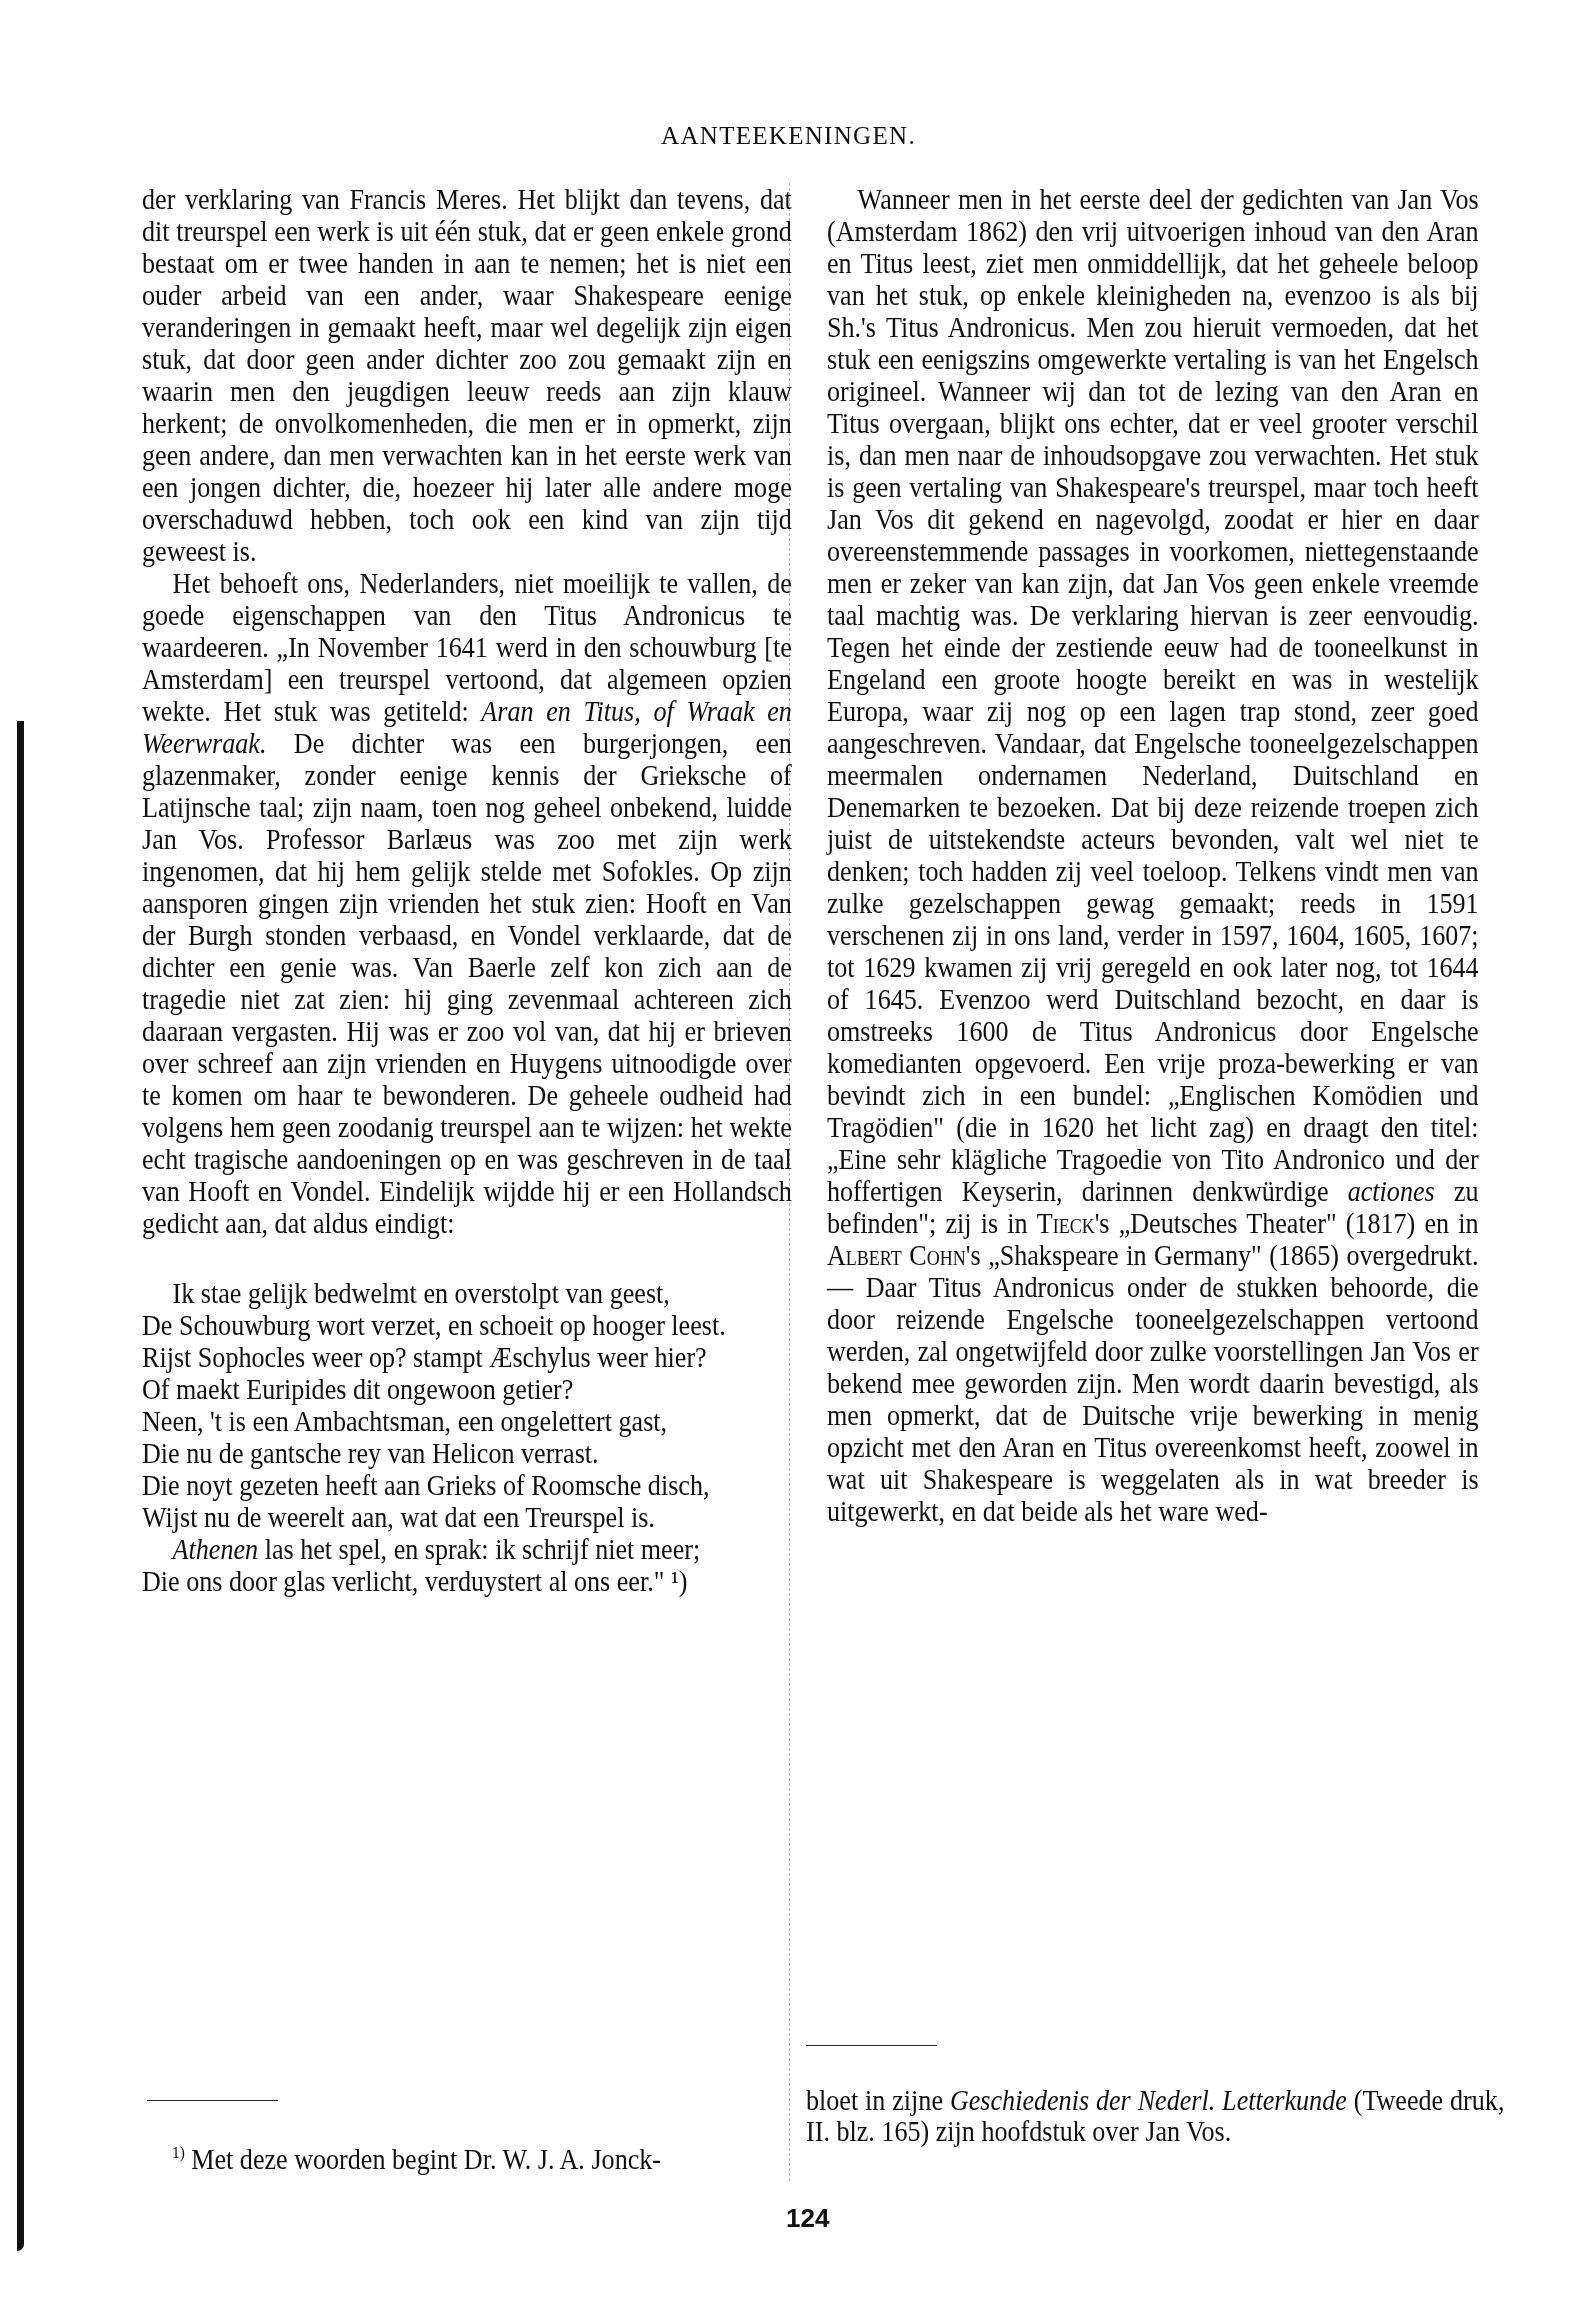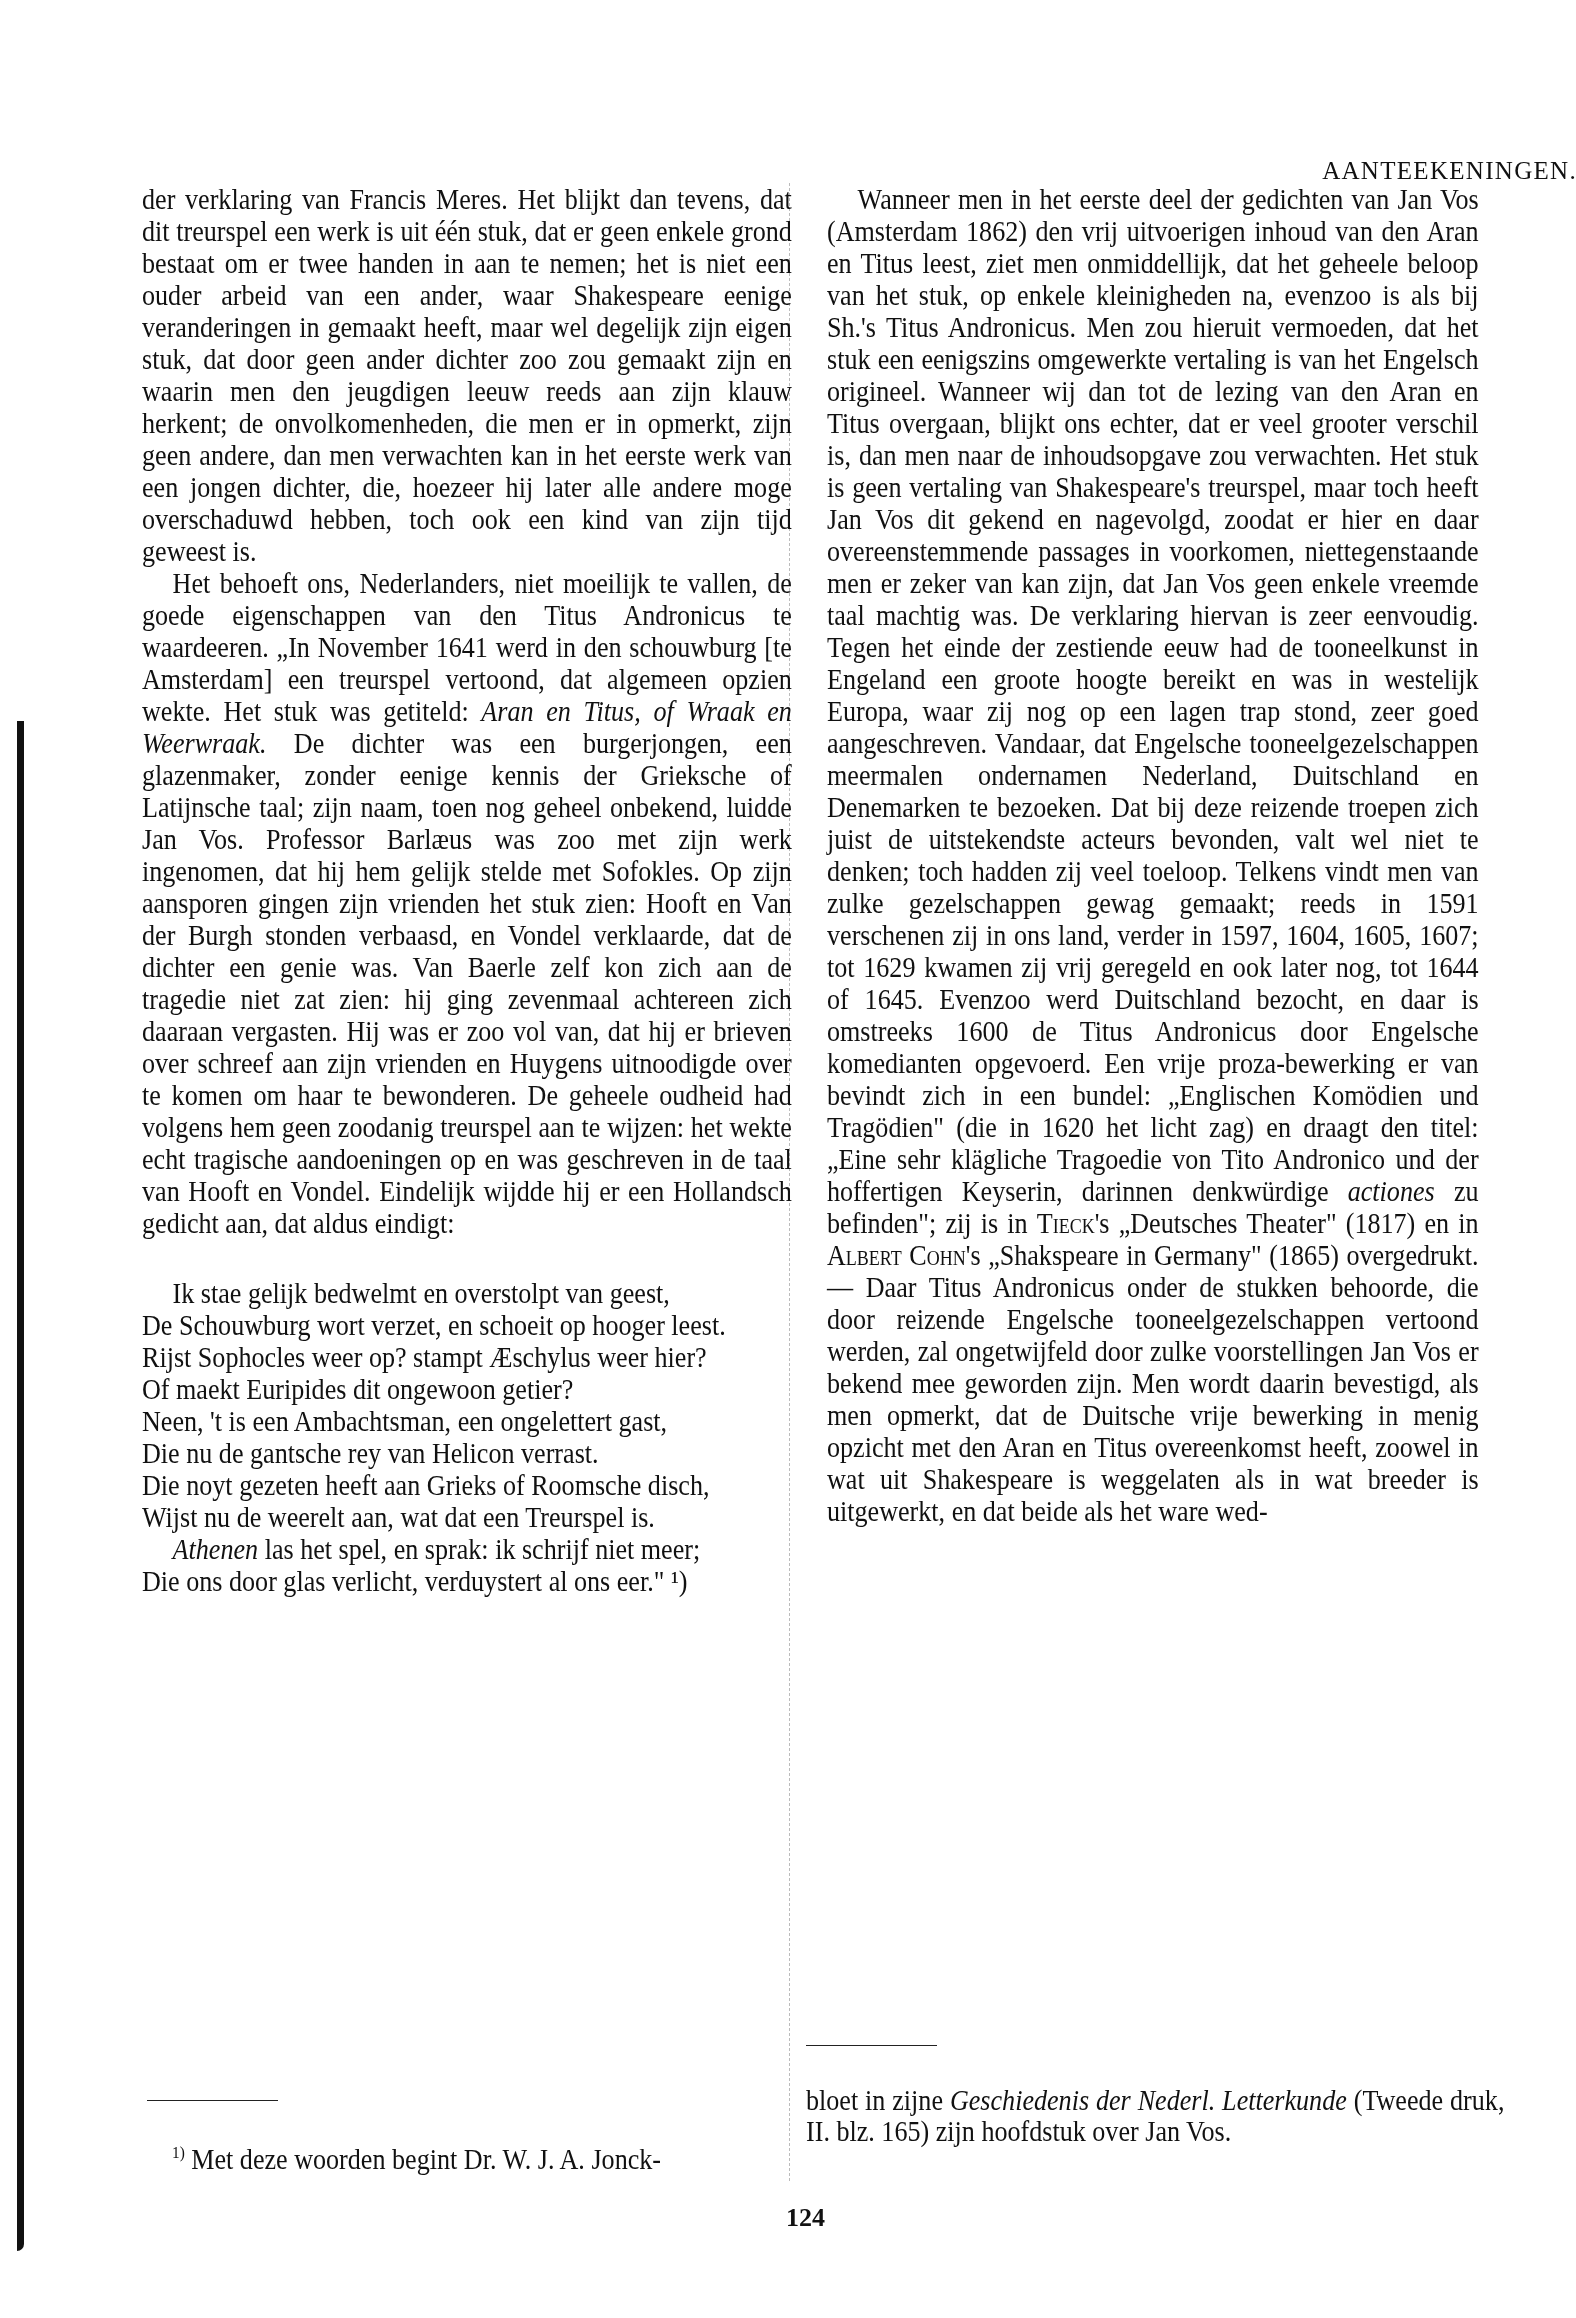--- a/index.html
+++ b/index.html
@@ -3,23 +3,22 @@
 <meta charset="utf-8">
 <style>
   html, body { margin: 0; padding: 0; background: #ffffff; }
   body {
     width: 1577px; height: 2319px; position: relative; overflow: hidden;
     font-family: "DejaVu Serif", "Liberation Serif", serif;
     color: #111111;
   }
   .running-head {
     position: absolute; top: 122px; left: 0; width: 1577px;
-    text-align: right; font-size: 25px; letter-spacing: 1.3px;
+    text-align: center; font-size: 25px; letter-spacing: 1.3px;
     font-family: "Liberation Serif", serif;
-    margin-top: 35px;
   }
   .col {
     position: absolute; top: 183px; width: 642px;
     font-family: "Liberation Serif", serif;
     font-size: 29px; line-height: 32px;
     text-align: justify; text-justify: inter-word;
     transform: scaleX(0.9); transform-origin: left top;
   }
   .col.left { left: 142px; width: 722px; }
   .col.right { left: 827px; width: 724px; }
@@ -36,21 +35,21 @@
     position: absolute; height: 1.3px; background: #222; width: 131px;
   }
   .footnote {
     position: absolute;
     font-family: "Liberation Serif", serif; font-size: 29px; line-height: 31px;
     transform: scaleX(0.9); transform-origin: left top;
   }
   .footnote sup { font-size: 17px; vertical-align: 10.5px; }
   .page-number {
     position: absolute; top: 2203px; left: 786px; font-size: 26px; font-weight: bold;
-    font-family: Liberation Serif, serif;
+    font-family: Liberation Sans, sans-serif;
   }
   .binding-edge {
     position: absolute; left: 17px; top: 721px; width: 6.6px; height: 1530px;
     background: #111;
     border-bottom-right-radius: 19.7px;
   }
   .gutter-mark {
     position: absolute; left: 789px; top: 183px; width: 0.7px; height: 1998px;
     border-left: 1.3px dashed #bbbbbb;
   }

